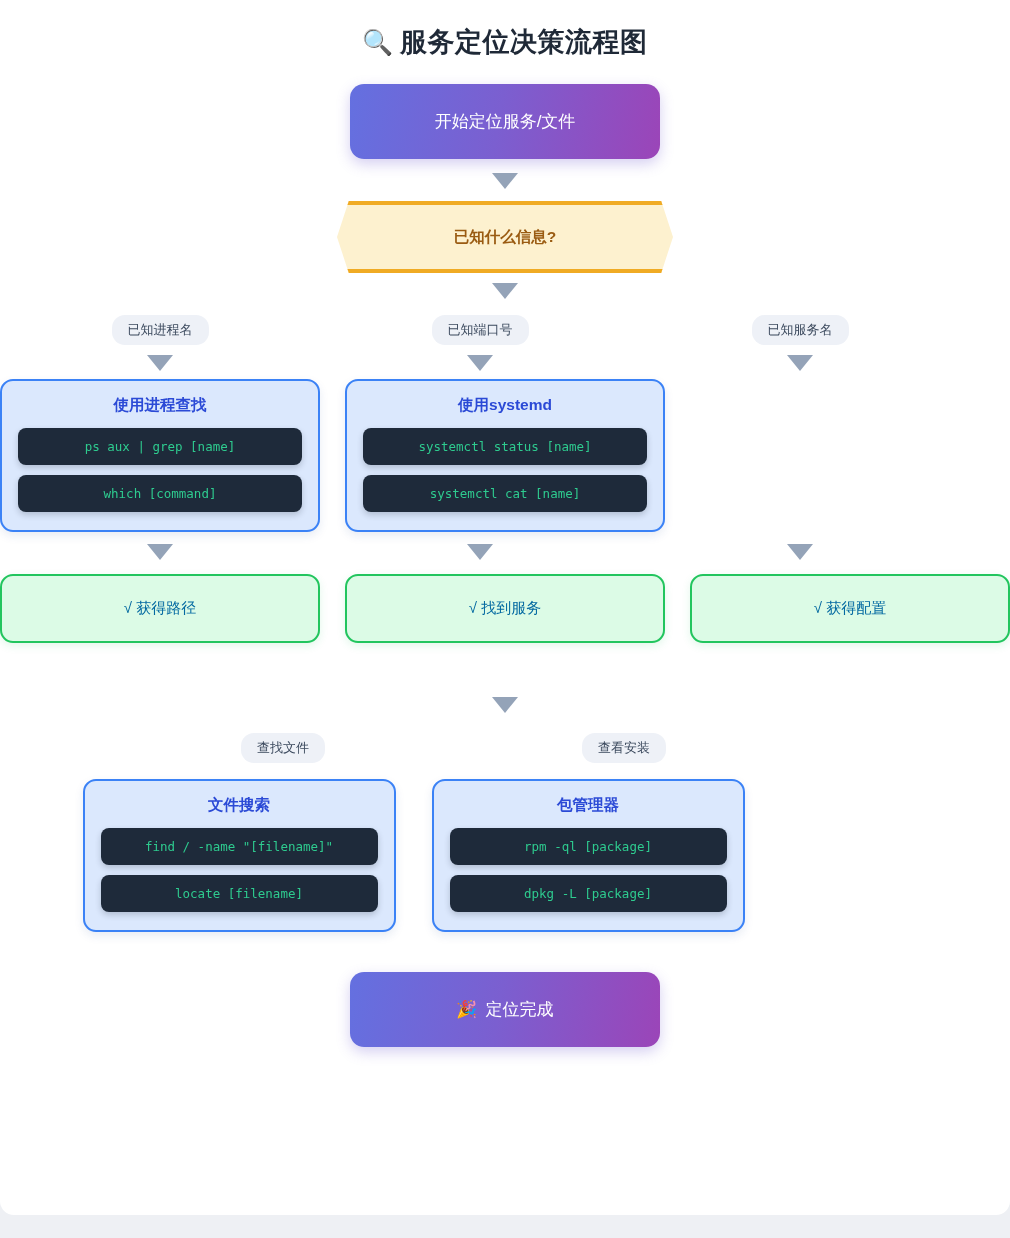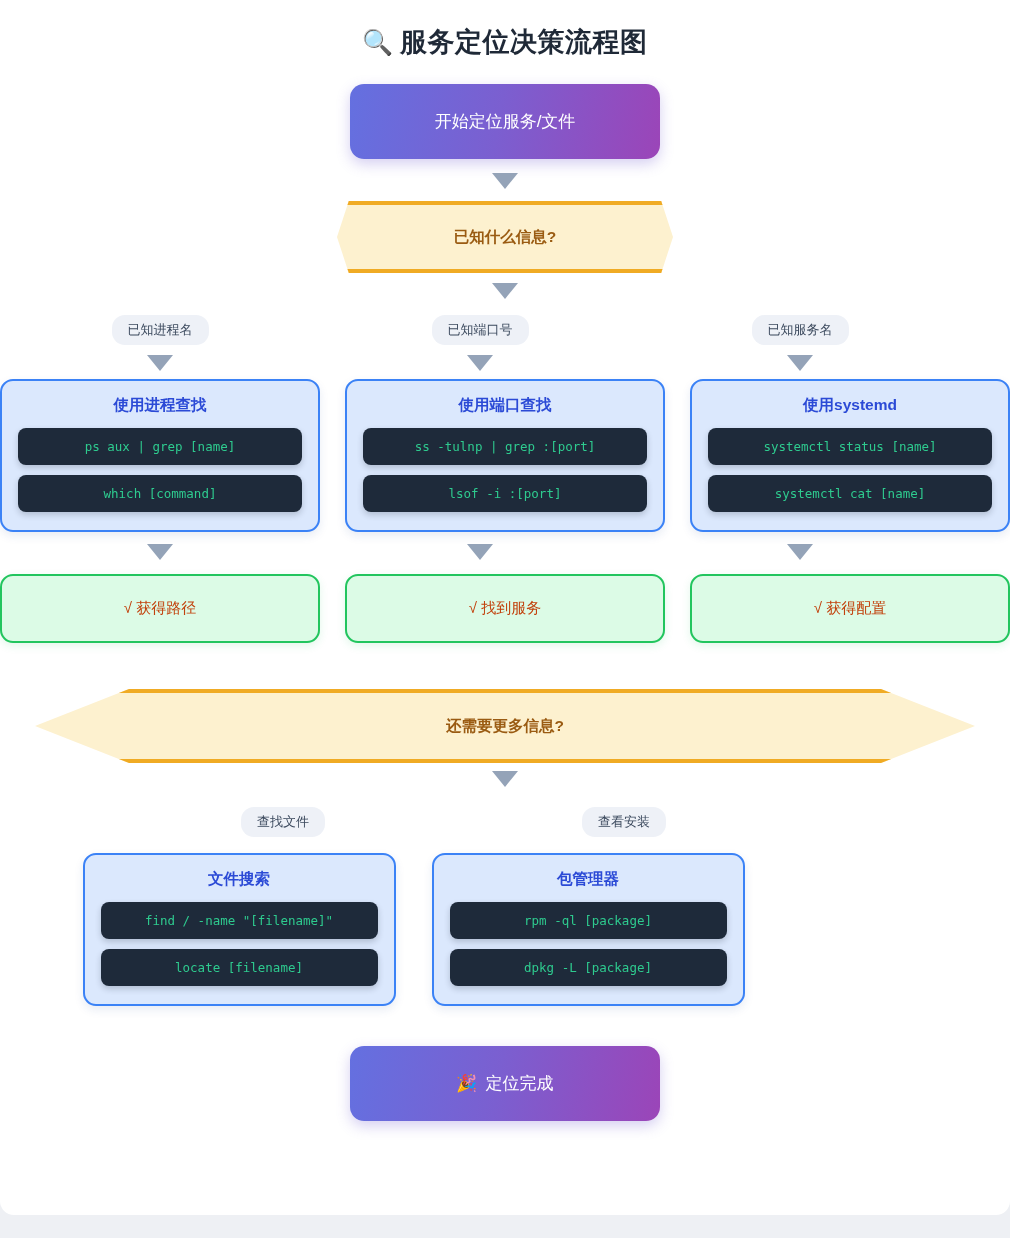--- a/index.html
+++ b/index.html
@@ -132,21 +132,21 @@
     overflow: hidden;
   }
   .cmd:last-child { margin-bottom: 0; }
 
   
   .result-box {
     width: 100%;
     background: #dcfbe6;
     border: 2px solid #22c55e;
     border-radius: 13px;
-    color: #c2410c;
+    color: #0369a1;
     font-size: 15px;
     text-align: center;
     padding: 23px 10px;
     box-shadow: 0 3px 8px rgba(34,197,94,0.13);
   }
 
   .sp8  { height: 8px; }
   .sp10 { height: 10px; }
   .sp12 { height: 12px; }
   .sp14 { height: 14px; }
@@ -220,27 +220,20 @@
   <div class="cols3">
     <div class="col">
       <div class="method-card">
         <div class="method-title">使用进程查找</div>
         <div class="cmd">ps aux | grep [name]</div>
         <div class="cmd">which [command]</div>
       </div>
     </div>
     <div class="col">
       <div class="method-card">
-        <div class="method-title">使用端口查找</div>
-        <div class="cmd">ss -tulnp | grep :[port]</div>
-        <div class="cmd">lsof -i :[port]</div>
-      </div>
-    </div>
-    <div class="col">
-      <div class="method-card">
         <div class="method-title">使用systemd</div>
         <div class="cmd">systemctl status [name]</div>
         <div class="cmd">systemctl cat [name]</div>
       </div>
     </div>
   </div>
 
   <div class="sp12"></div>
 
   <div class="chips-row3">
@@ -264,21 +257,20 @@
     <div class="col">
       <div class="result-box">√ 找到服务</div>
     </div>
     <div class="col">
       <div class="result-box">√ 获得配置</div>
     </div>
   </div>
 
   <div class="sp46"></div>
 
-  <div class="decision wide">还需要更多信息?</div>
 
   <div class="sp8"></div>
   <div class="arrow-wrap">
       <div class="arrow-down"></div>
     </div>
   <div class="sp20"></div>
 
   <div class="chips-row2">
     <div class="col">
       <span class="chip">查找文件</span>

